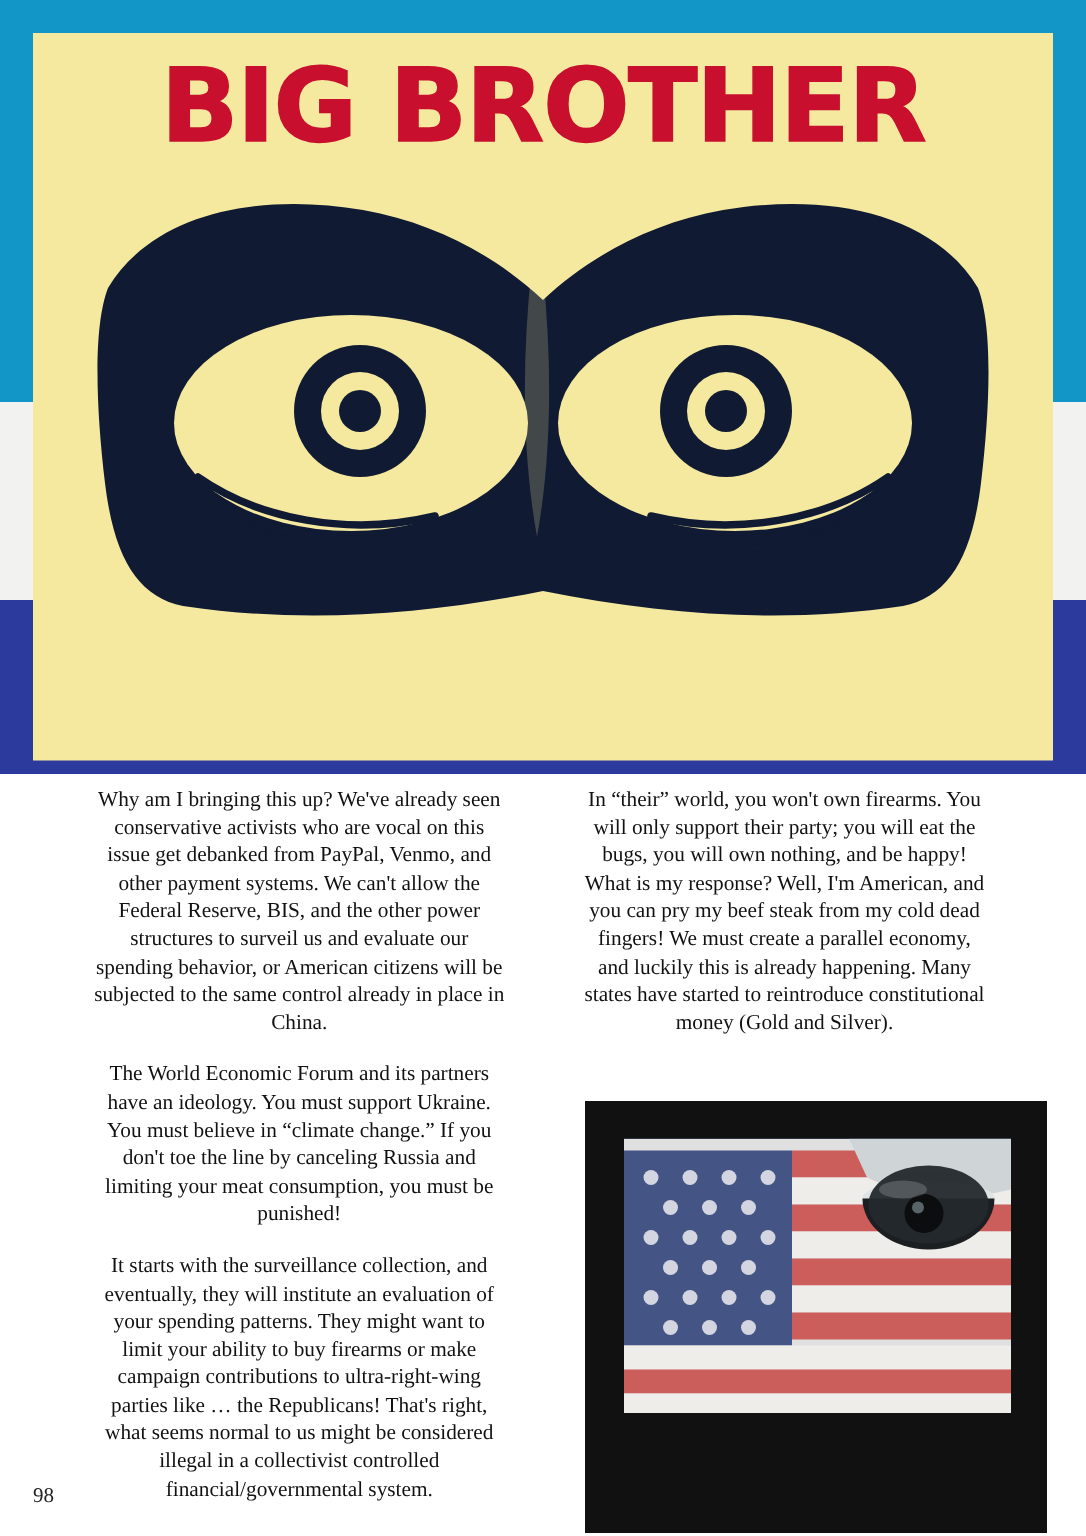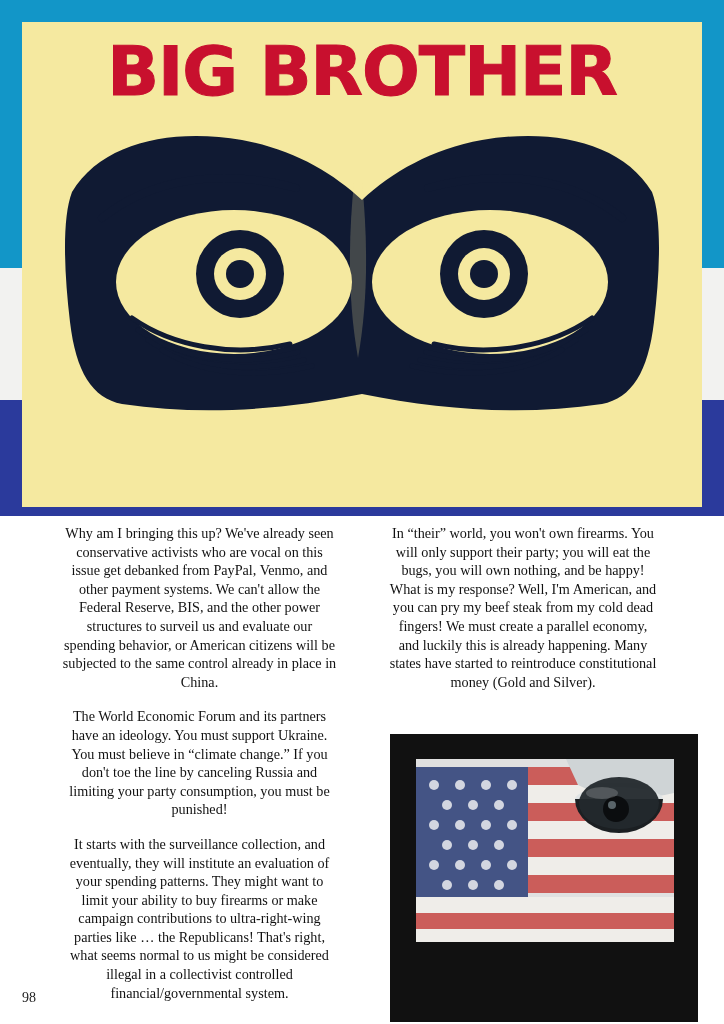--- a/index.html
+++ b/index.html
@@ -210,21 +210,21 @@
         <path d="M292,60 C286,120 286,180 296,236 C306,180 306,120 300,60 Z" fill="#f5e9a0" opacity="0.22"></path>
       </svg>
     </div>
 
   </div>
 </div>
 
 <div class="columns">
   <div class="col col-left">
     <p>Why am I bringing this up? We've already seen conservative activists who are vocal on this issue get debanked from PayPal, Venmo, and other payment systems. We can't allow the Federal Reserve, BIS, and the other power structures to surveil us and evaluate our spending behavior, or American citizens will be subjected to the same control already in place in China.</p>
-    <p>The World Economic Forum and its partners have an ideology. You must support Ukraine. You must believe in “climate change.” If you don't toe the line by canceling Russia and limiting your party consumption, you must be punished!</p>
+    <p>The World Economic Forum and its partners have an ideology. You must support Ukraine. You must believe in “climate change.” If you don't toe the line by canceling Russia and limiting your meat consumption, you must be punished!</p>
     <p>It starts with the surveillance collection, and eventually, they will institute an evaluation of your spending patterns. They might want to limit your ability to buy firearms or make campaign contributions to ultra-right-wing parties like … the Republicans! That's right, what seems normal to us might be considered illegal in a collectivist controlled financial/governmental system.</p>
   </div>
   <div class="col col-right">
     <p>In “their” world, you won't own firearms. You will only support their party; you will eat the bugs, you will own nothing, and be happy! What is my response? Well, I'm American, and you can pry my beef steak from my cold dead fingers! We must create a parallel economy, and luckily this is already happening. Many states have started to reintroduce constitutional money (Gold and Silver).</p>
   </div>
 </div>
 
 <div class="photo-frame">
   <div class="photo">
     <svg class="photo-svg" viewBox="0 0 258 183" xmlns="http://www.w3.org/2000/svg" aria-hidden="true">

